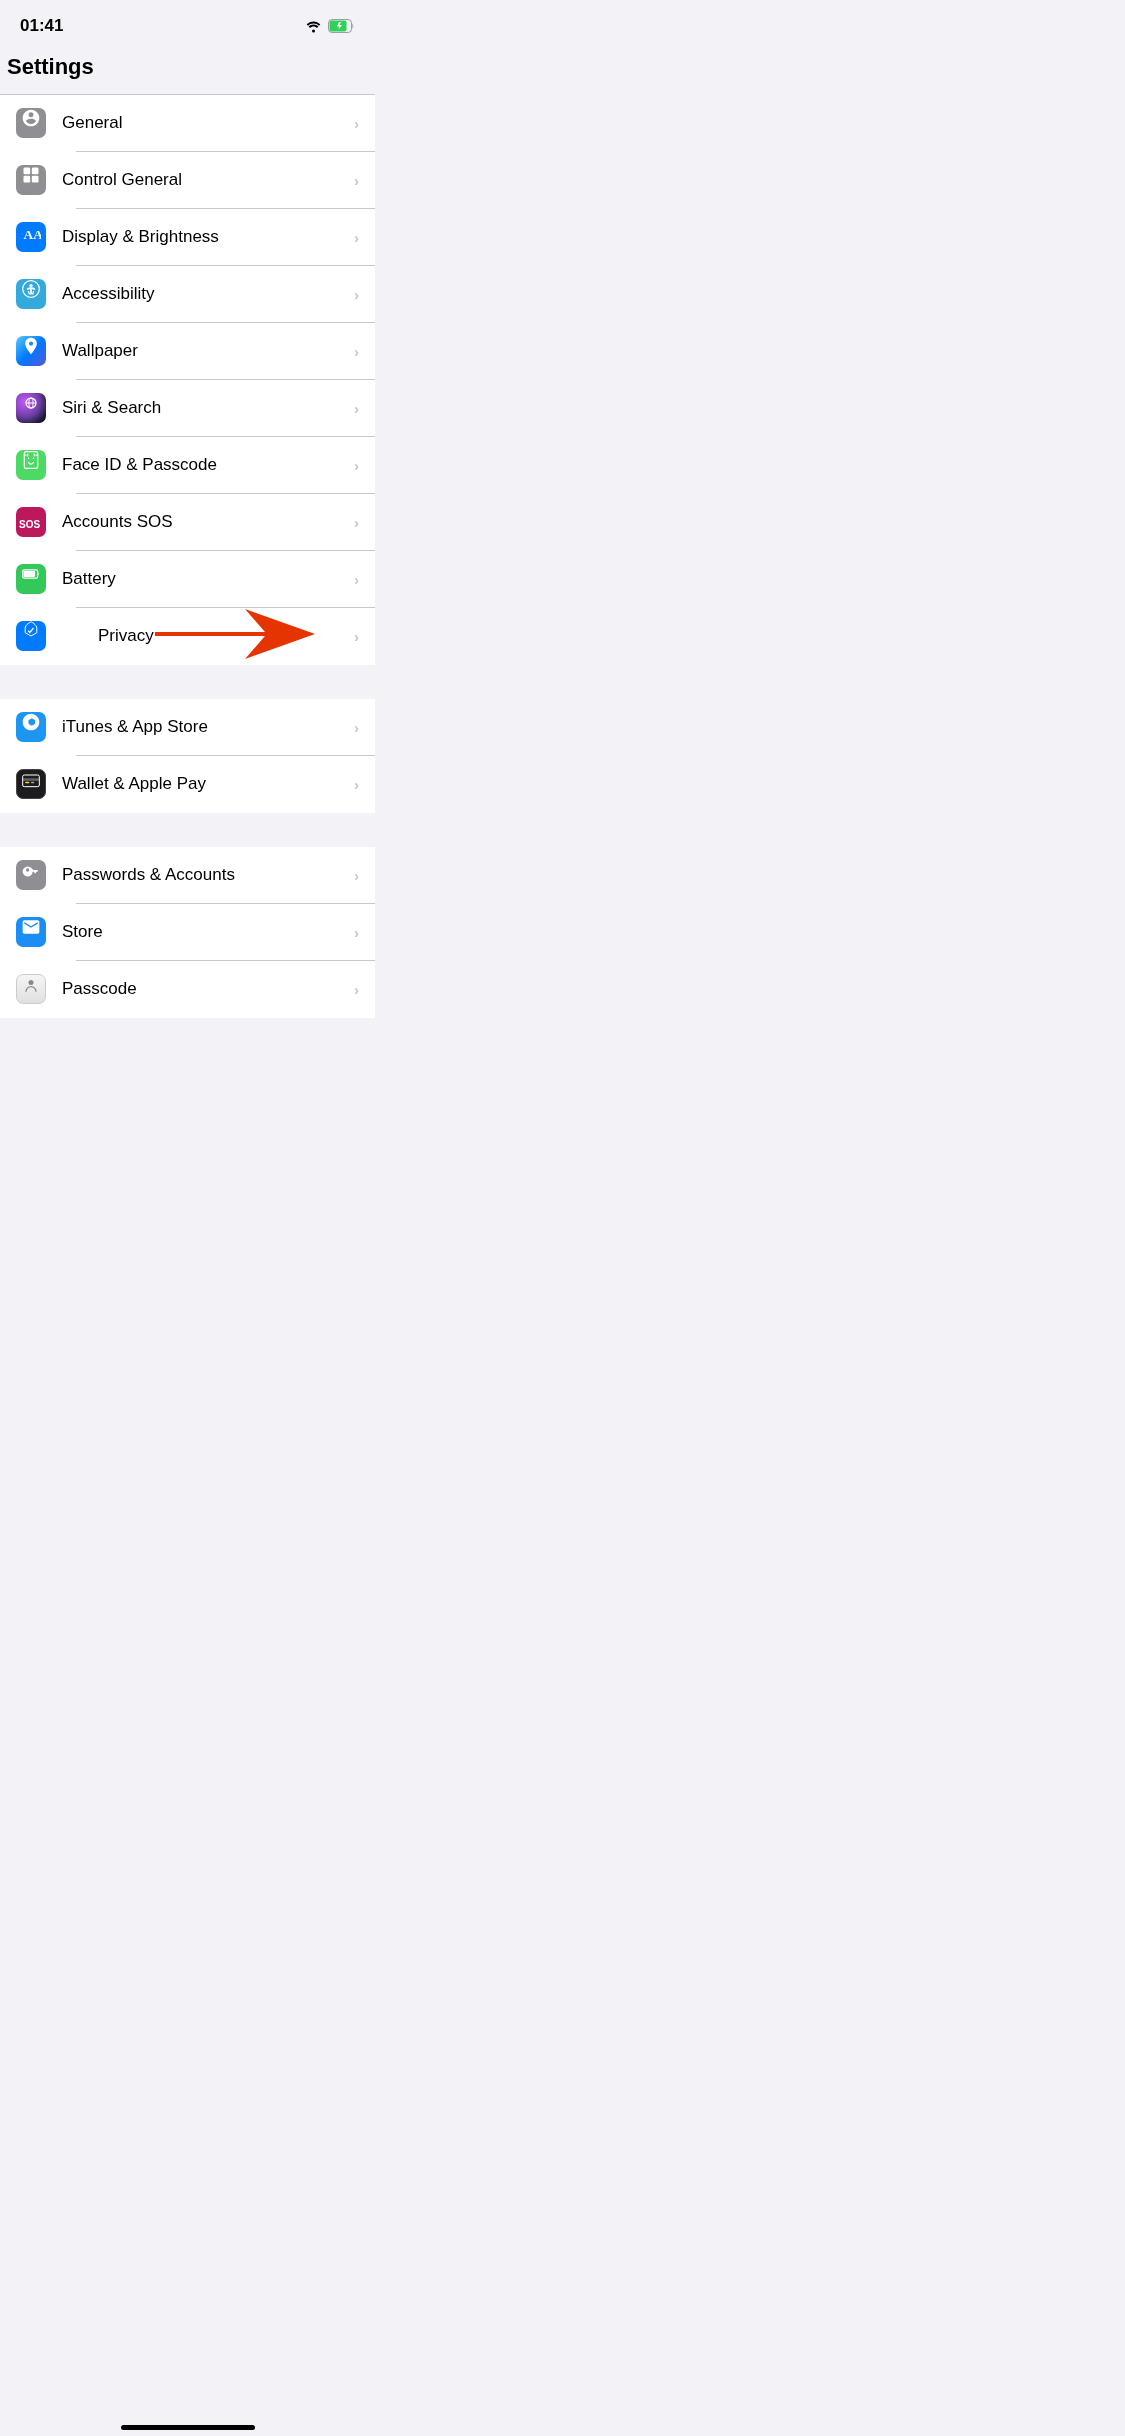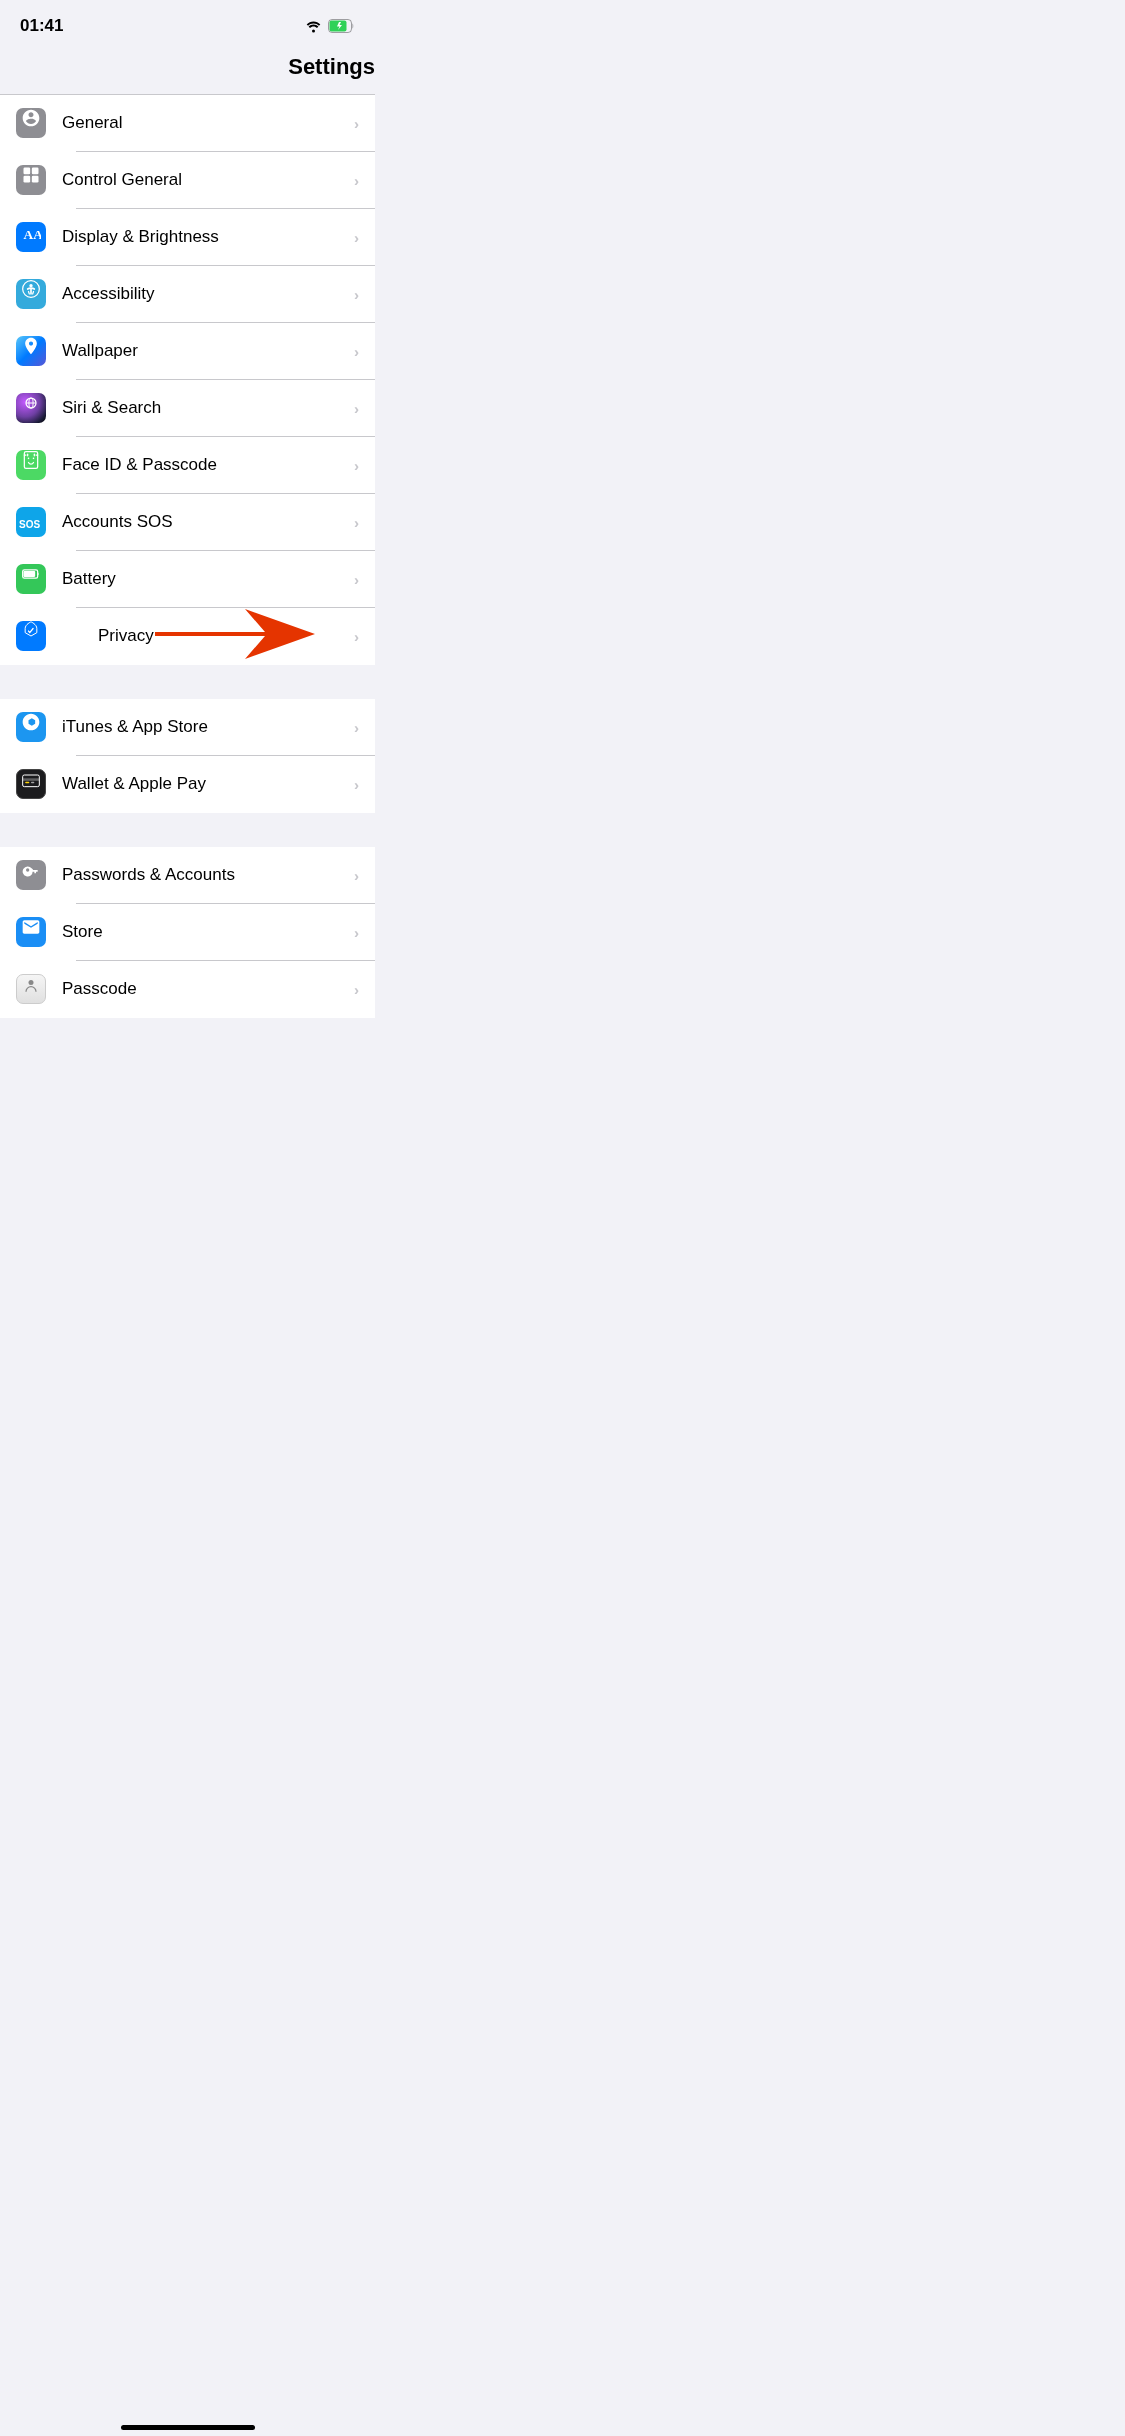--- a/index.html
+++ b/index.html
@@ -29,22 +29,22 @@
     }
     .status-icons {
       display: flex;
       align-items: center;
       gap: 6px;
     }
 
     
     .header {
       background: #f2f2f7;
-      text-align: right;
-      padding: 10px 0 14px 0;
+      text-align: left;
+      padding: 10px 0 14px 7px;
     }
     .header-title {
       font-size: 22px;
       font-weight: 700;
       color: #000;
     }
 
     
     .header-divider {
       height: 0.5px;
@@ -265,21 +265,21 @@
           <line x1="16" y1="5" x2="16" y2="7" stroke="white" stroke-width="1.5" stroke-linecap="round"></line>
           <line x1="4" y1="6" x2="6" y2="6" stroke="white" stroke-width="1.5" stroke-linecap="round"></line>
           <line x1="18" y1="6" x2="20" y2="6" stroke="white" stroke-width="1.5" stroke-linecap="round"></line>
         </svg>
     </div>
     <span class="row-label">Face ID &amp; Passcode</span>
     <span class="row-chevron">›</span>
   </div>
 
   <div class="settings-row">
-    <div class="row-icon" style="background:#0ea5e9;">
+    <div class="row-icon" style="background:#be185d;">
       <svg viewBox="0 0 30 30" width="30" height="30">
           <text x="3" y="21" font-size="10" font-weight="900" font-family="Arial,sans-serif" fill="white">SOS</text>
         </svg>
     </div>
     <span class="row-label">Accounts SOS</span>
     <span class="row-chevron">›</span>
   </div>
 
   <div class="settings-row">
     <div class="row-icon" style="background:#34c759;">

